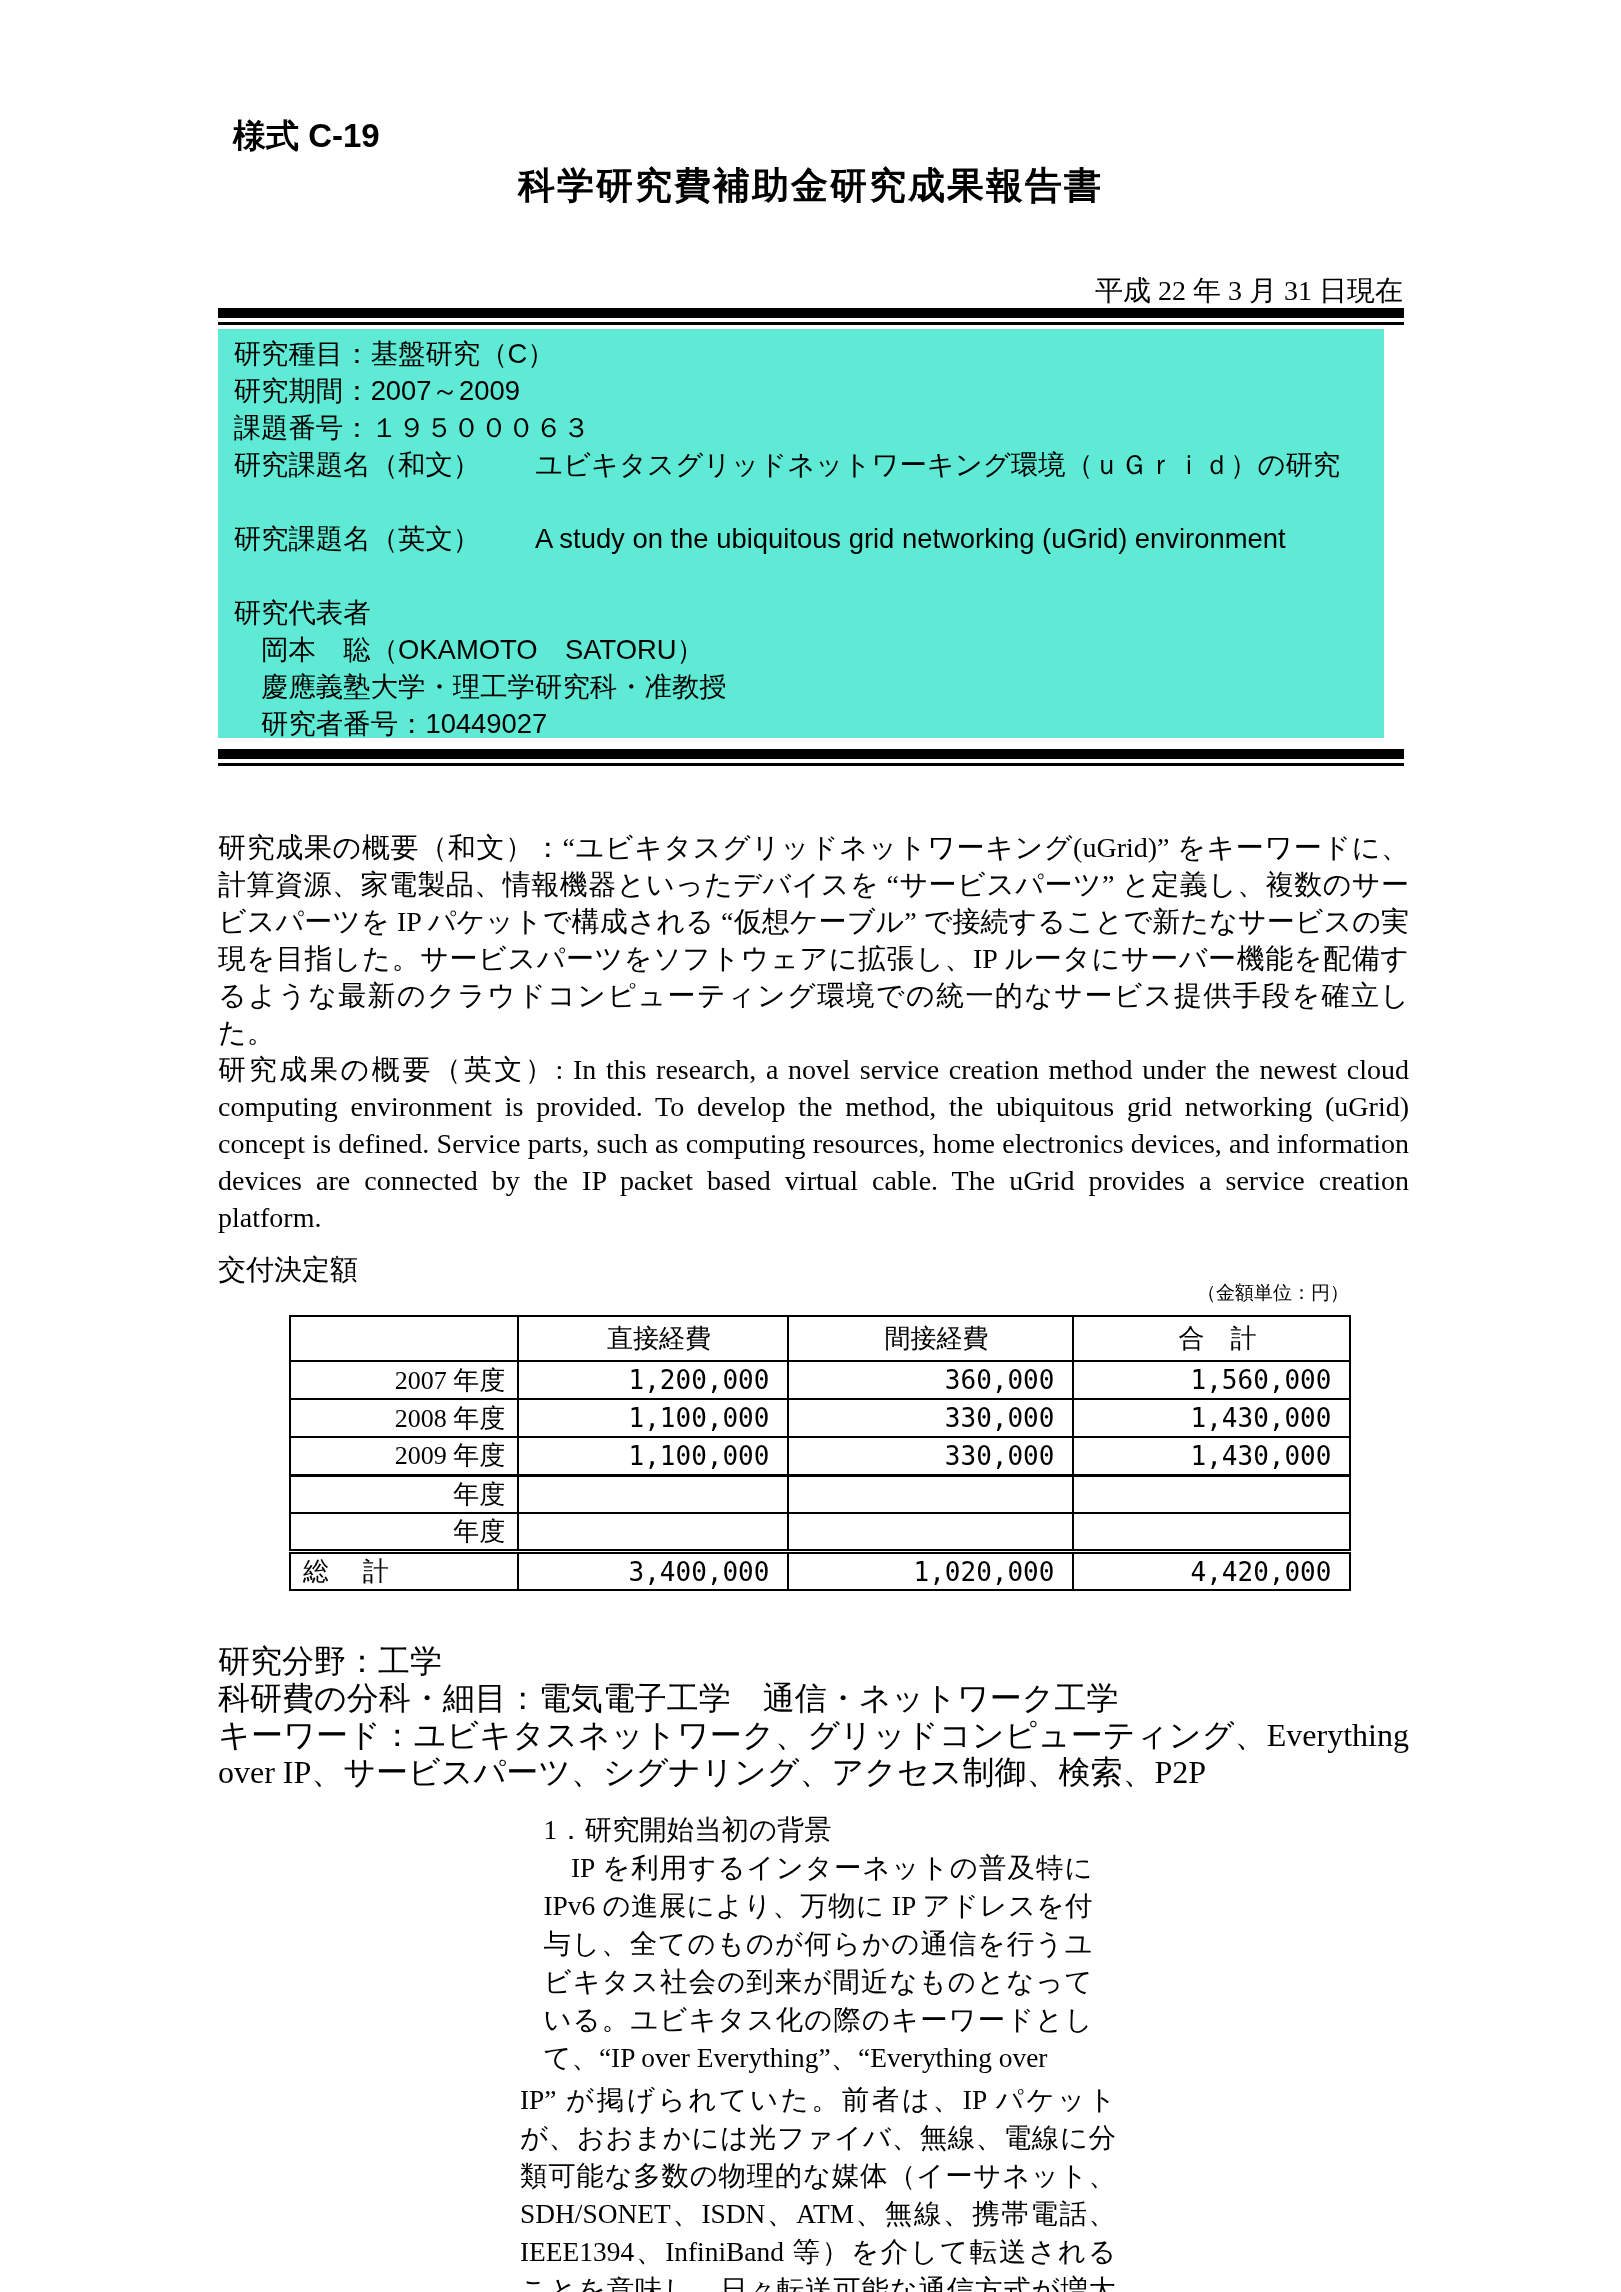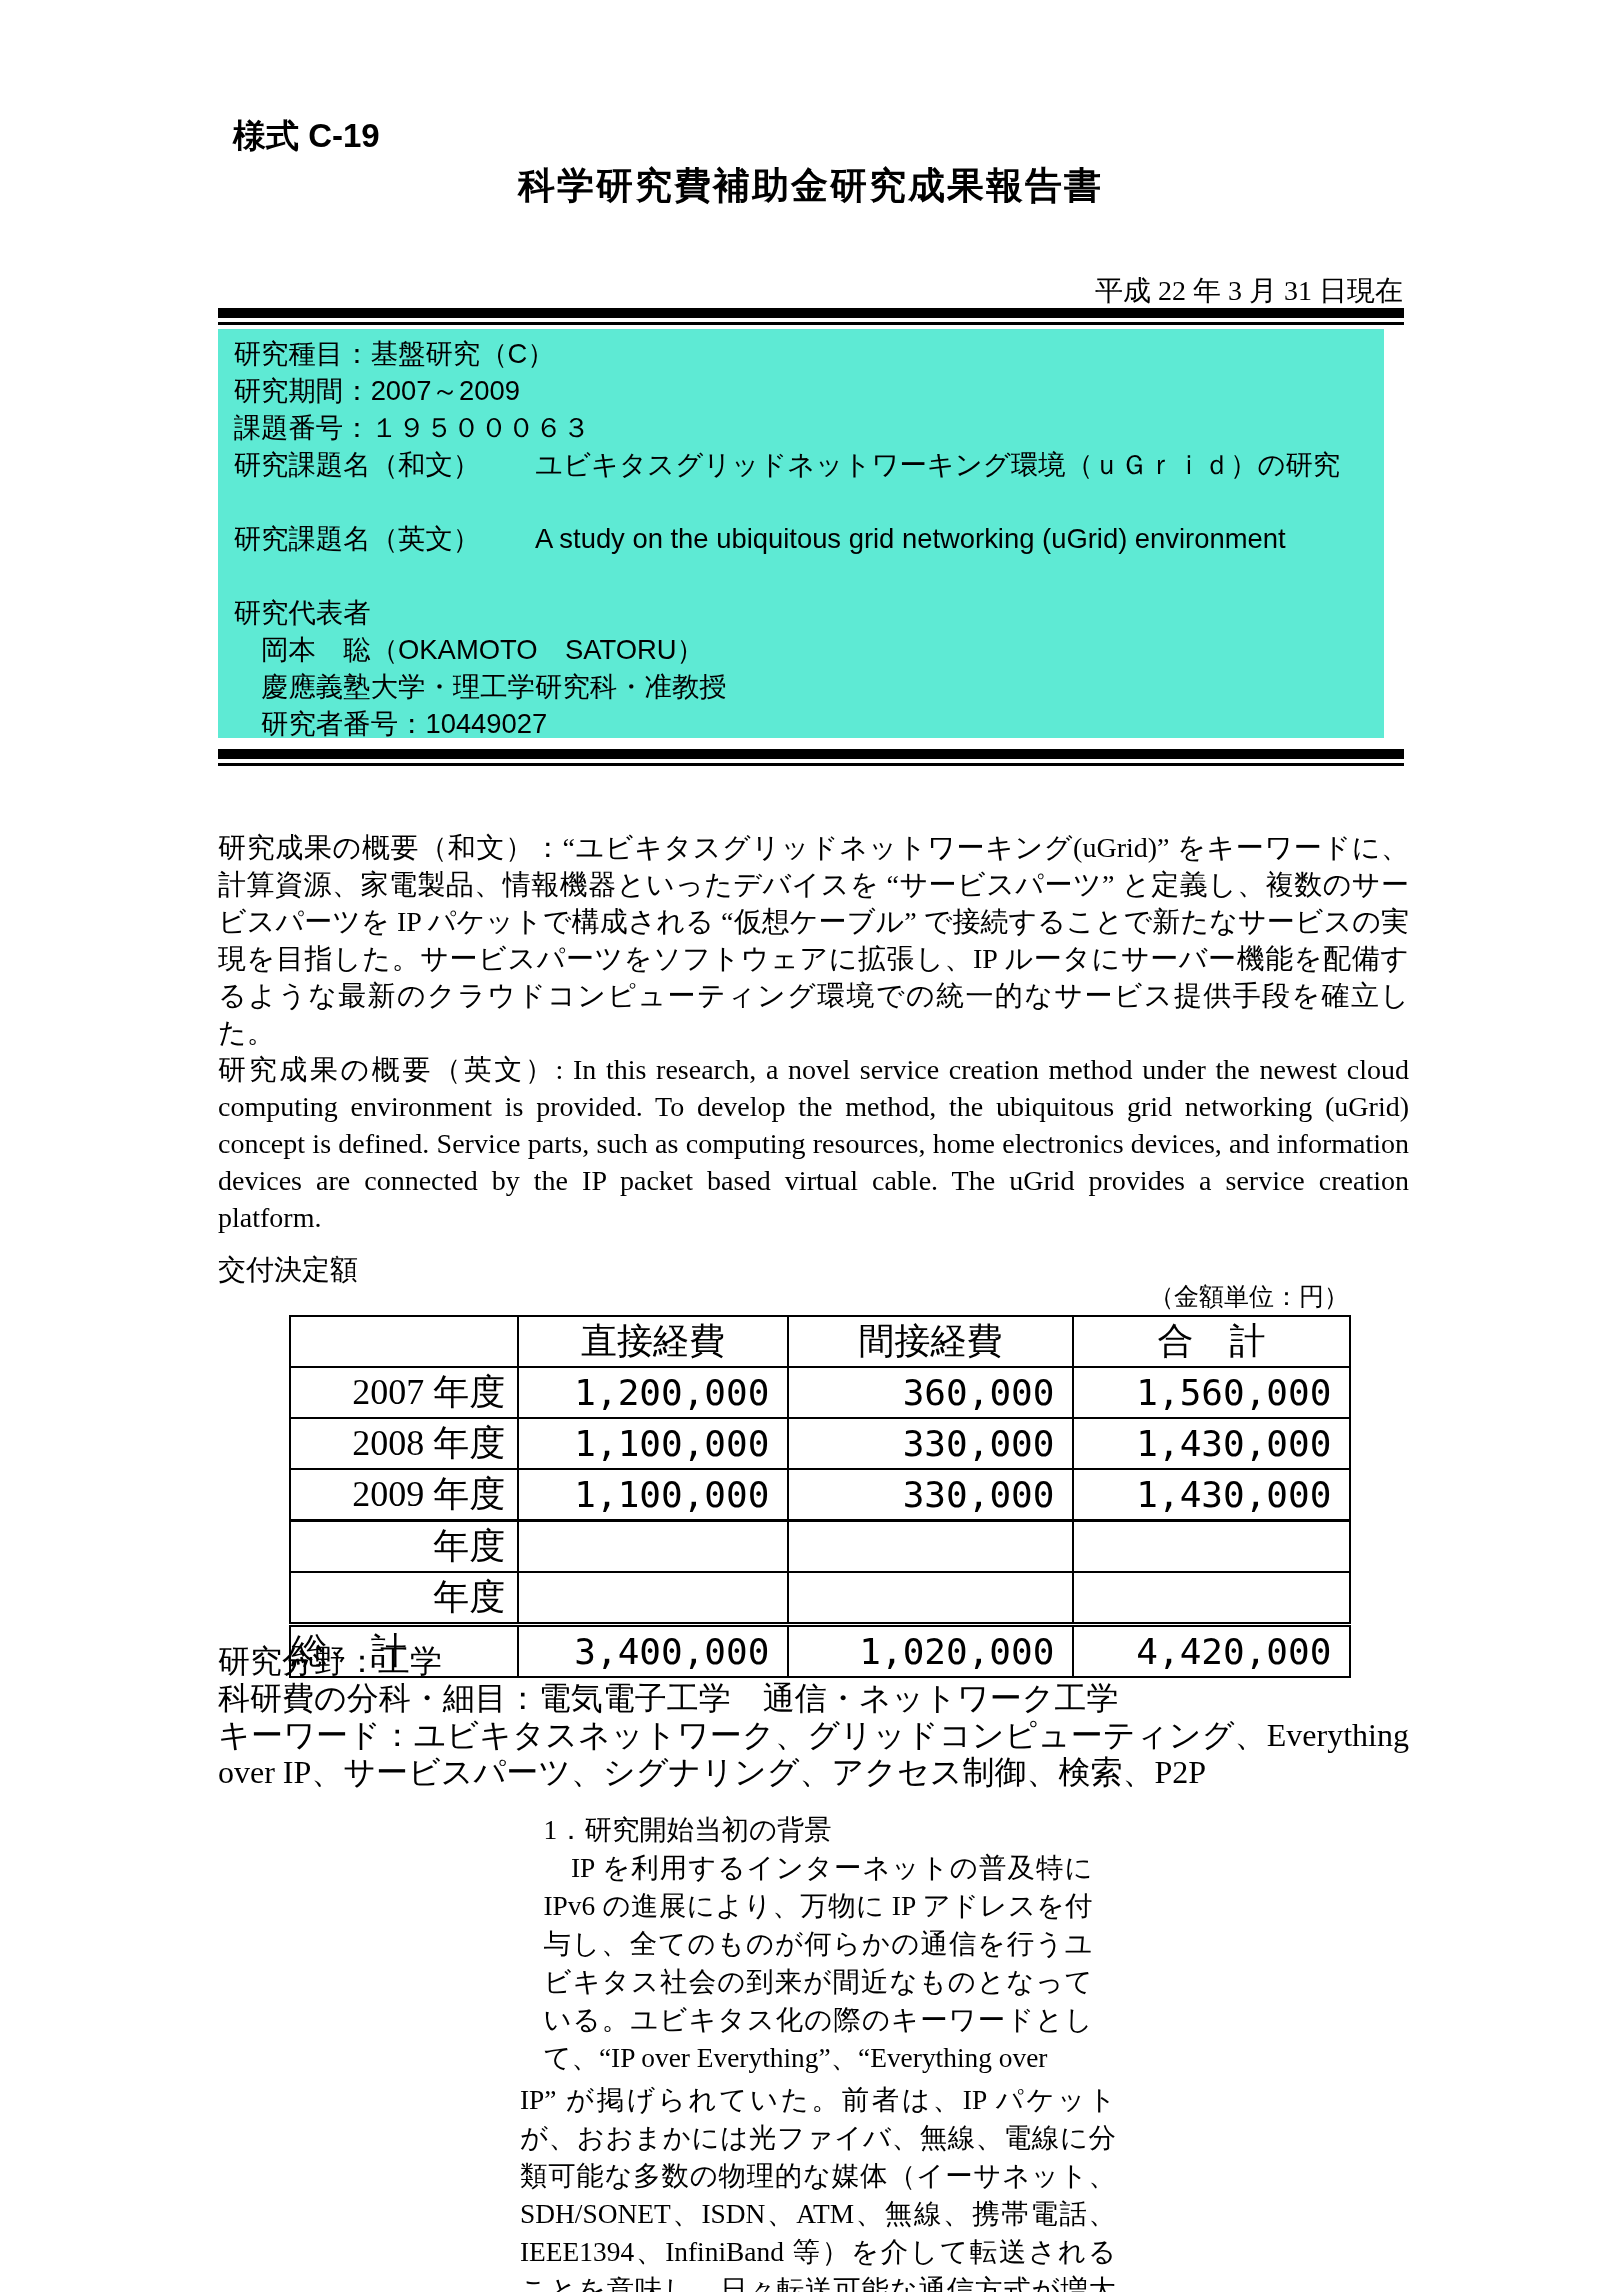--- a/index.html
+++ b/index.html
@@ -30,30 +30,30 @@
     font-size:27.4px; line-height:37px;
   }
   .info-box .blank { height:37px; }
   .info-box .indent { padding-left:27.4px; }
 
   .summary { left:218px; width:1191px; font-size:28px; line-height:37px; text-align:justify; }
   .summary-ja { top:829px; }
   .summary-en { top:1051px; }
 
   .budget-heading { left:218px; top:1251px; font-size:28px; }
-  .budget-unit    { right:272px; top:1280px; font-size:25px; }
+  .budget-unit    { right:272px; top:1280px; font-size:19px; }
 
   table.budget {
     position:absolute; left:289px; top:1315px;
     border-collapse:collapse; table-layout:fixed;
     border:2.9px solid #000;
   }
   table.budget th, table.budget td {
     border:2px solid #000; font-weight:normal;
-    font-size:36px; overflow:hidden; white-space:nowrap;
+    font-size:26px; overflow:hidden; white-space:nowrap;padding-left:12px;
   }
   table.budget col.c0 { width:228px; }
   table.budget col.c1 { width:270px; }
   table.budget col.c2 { width:285px; }
   table.budget col.c3 { width:277px; }
   table.budget thead th { height:45px; text-align:center; }
   table.budget tbody td { height:38px; }
   td.ylabel { text-align:right; padding-right:11.8px; font-family:"Liberation Serif", serif; }
   td.num    { text-align:right; padding-right:17.6px; font-family:"DejaVu Sans Mono", monospace; font-size:26.5px; }
   tr.sep-thick  td { border-top:3.9px solid #000; }

